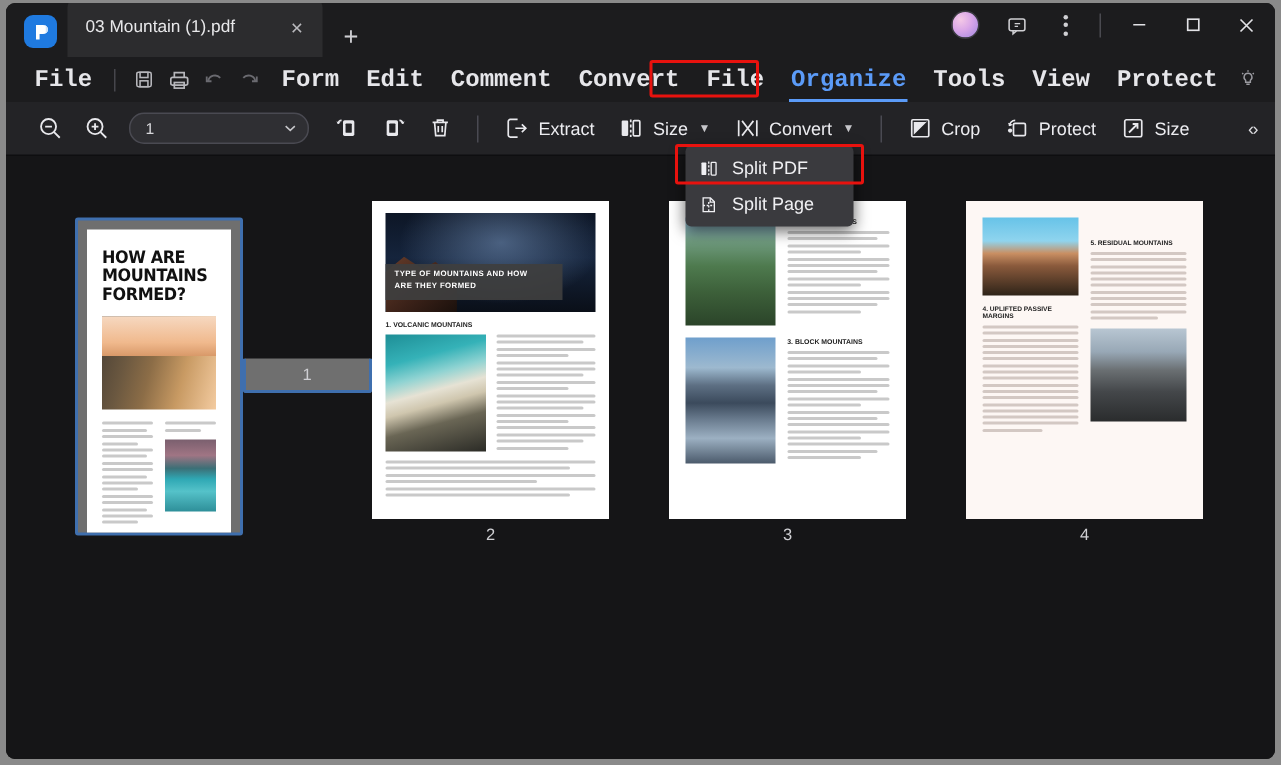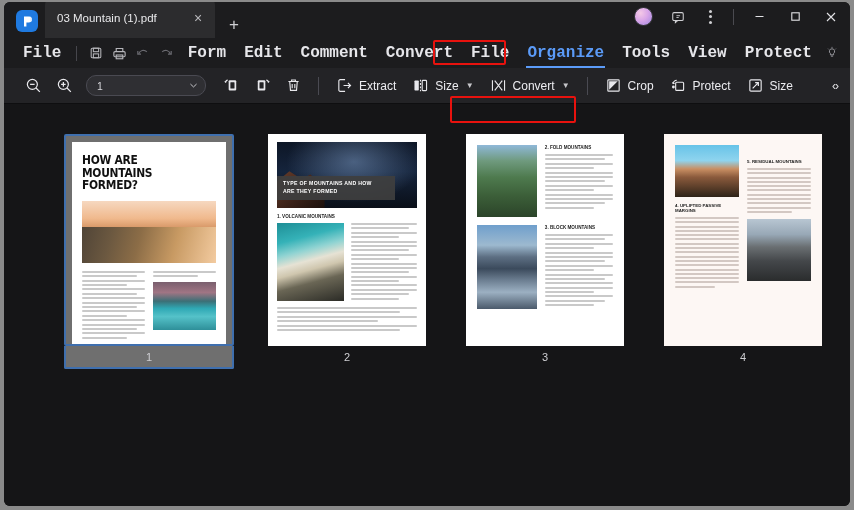--- a/index.html
+++ b/index.html
@@ -194,21 +194,21 @@
     flex: 1; background: #151517;
     position: relative;
     padding: 30px 0 0 0;
   }
   .thumbs {
     display: flex; gap: 0px;
     padding-left: 46px;
   }
   .thumb-wrap {
     width: 198px;
-    display: flex; flex-direction: column; align-items: center;
+    display: flex; flex-direction: row; align-items: center;
   }
   .thumb-sel {
     border: 2px solid #3f6fae;
     background: #6f6f6f;
     border-radius: 2px;
     padding: 6px 6px 0 6px;
     width: 170px;
   }
   .thumb-plain { width: 158px; }
   .page {
@@ -717,15 +717,33 @@
               </div>
             </div>
           </div>
           <div class="pnum">4</div>
         </div>
       </div>
 
     </div>
   </div>
 
+  <div class="dropdown">
+    <div class="dd-item">
+      <svg width="13" height="13" viewBox="0 0 16 16" fill="none" stroke="#f0f0f3" stroke-width="1.1">
+        <rect x="2" y="2.8" width="4" height="10.4" rx=".6" fill="#f0f0f3" stroke="none"></rect>
+        <rect x="10" y="2.8" width="4" height="10.4" rx=".6"></rect>
+        <path d="M8 2v12" stroke-dasharray="1.8 1.4"></path>
+      </svg>
+      <span>Split PDF</span>
+    </div>
+    <div class="dd-item">
+      <svg width="13" height="13" viewBox="0 0 16 16" fill="none" stroke="#f0f0f3" stroke-width="1.1">
+        <path d="M3.4 2.4h6l3.2 3.2v8H3.4z"></path>
+        <path d="M9.2 2.4v3.4h3.4"></path>
+        <path d="M3.4 8.6h9.2M8 5.8v8" stroke-dasharray="1.6 1.3"></path>
+      </svg>
+      <span>Split Page</span>
+    </div>
+  </div>
   <div class="annot-splitpdf"></div>
 
 </div>
 
 </body></html>

